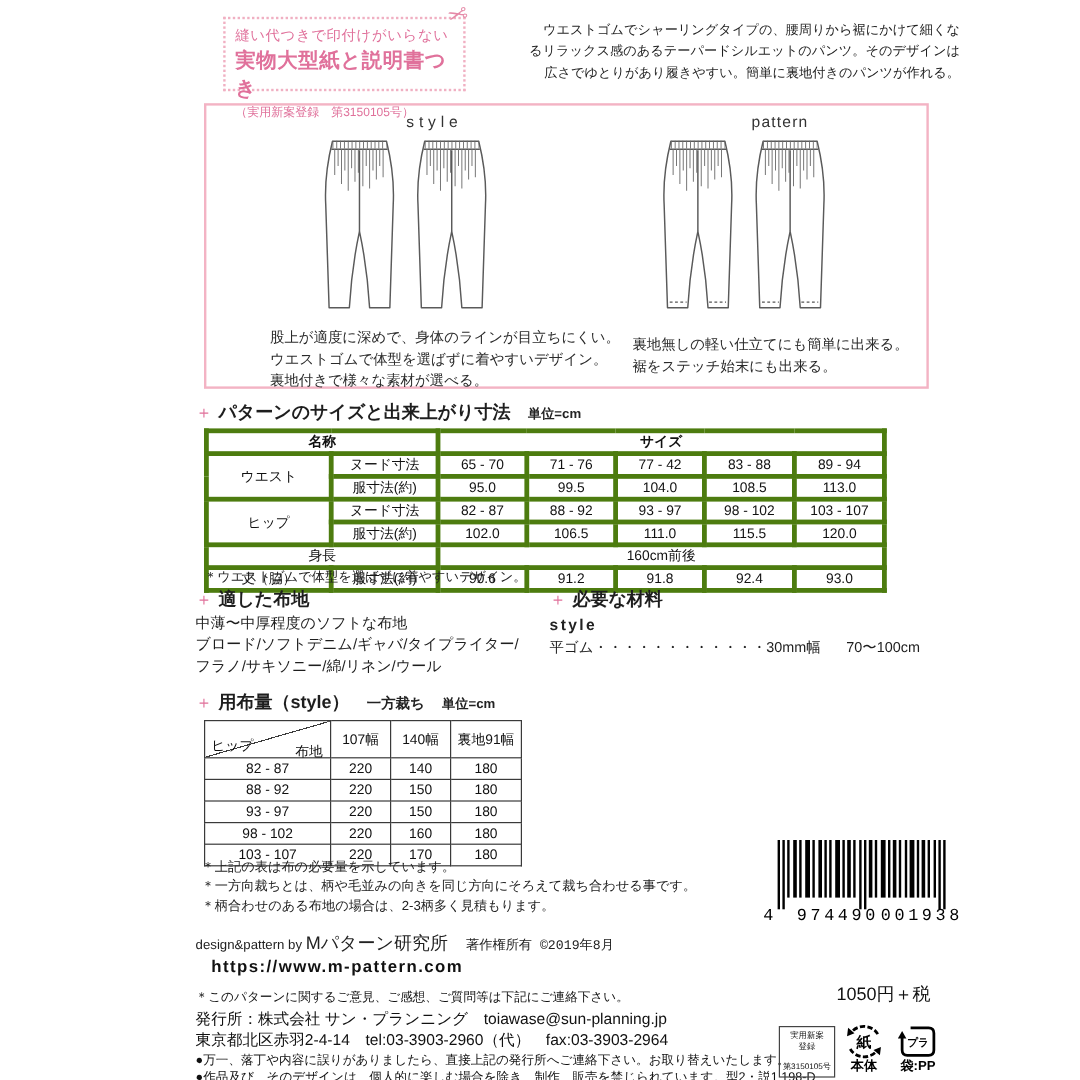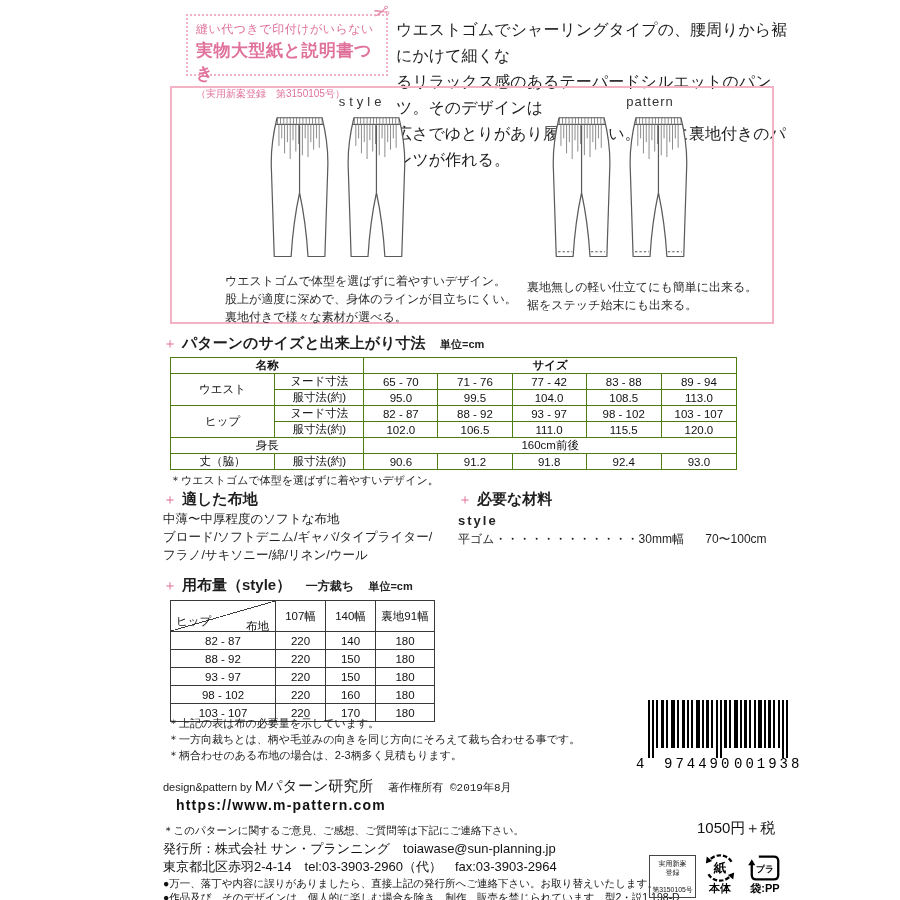--- a/index.html
+++ b/index.html
@@ -10,21 +10,21 @@
   
   .badge{left:186px;top:14px;width:202px;height:62px;border:2px dotted #f0b0c2;
          padding:3px 8px;box-sizing:border-box;color:#e0719b;text-align:left;}
   .badge .b1{font-size:12px;margin-top:2px;letter-spacing:.5px;}
   .badge .b2{font-size:17px;font-weight:bold;margin-top:1px;letter-spacing:.5px;}
   .badge .b3{font-size:10px;margin-top:2px;}
   .scissors{position:absolute;top:-16px;right:-4px;font-size:20px;color:#e58aa8;
             transform:rotate(-15deg) scaleX(-1);font-family:"DejaVu Sans",sans-serif;}
 
   
-  .intro{left:396px;top:17px;width:404px;font-size:16px;line-height:1.62;color:#1e1e1e;}
+  .intro{left:396px;top:17px;width:404px;font-size:11px;line-height:1.62;color:#1e1e1e;text-align:right;}
 
   
   .panel{left:170px;top:86px;width:604px;height:238px;border:2px solid #f3b3c4;box-sizing:border-box;}
   .illu-label{position:absolute;top:6px;font-size:13px;color:#333;text-align:center;width:120px;}
   .lab-style{left:130px;letter-spacing:4px;}
   .lab-arrange{left:418px;letter-spacing:1px;}
   .pants-pair{position:absolute;top:26px;}
   .pp-style{left:90px;}
   .pp-arrange{left:372px;}
   .pants-line{stroke:#5a5a5a;fill:none;stroke-width:1.3;stroke-linejoin:round;}
@@ -38,21 +38,21 @@
 
   
   .sec-title{font-size:15px;font-weight:bold;color:#1e1e1e;}
   .plus{color:#e0719b;font-weight:normal;margin-right:5px;font-size:14px;}
   .unit{font-size:11px;font-weight:bold;margin-left:10px;text-align:center;}
   .small-note{font-size:11px;color:#222;}
 
   
   table{border-collapse:collapse;table-layout:fixed;}
   .size-table{left:170px;top:357px;width:567px;}
-  .size-table td,.size-table th{border:1px solid #4d7c0f;font-size:11.5px;font-weight:normal;
+  .size-table td,.size-table th{border:4px solid #4d7c0f;font-size:11.5px;font-weight:normal;
         text-align:center;padding:0;height:15px;color:#111;}
   .size-table .hdr{font-weight:bold;}
   .usage-table{left:170px;top:600px;width:264px;}
   .usage-table td,.usage-table th{border:1px solid #3a3a3a;font-size:11.5px;font-weight:normal;
         text-align:center;padding:0;height:17px;color:#111;}
   .diag{position:relative;height:30px;background:
         linear-gradient(to bottom right,transparent 49.2%,#3a3a3a 49.2%,#3a3a3a 50.8%,transparent 50.8%);}
   .diag .dt{position:absolute;top:18px;right:6px;font-size:11.5px;}
   .diag .db{position:absolute;bottom:2px;left:5px;font-size:11.5px;}
 
@@ -134,22 +134,22 @@
       <use href="#pants-sym" x="0"></use>
       <use href="#pants-sym" x="82"></use>
     </svg>
 
     <svg class="pants-pair pp-arrange" viewBox="0 0 162 160" width="152" height="150">
       <use href="#pants-arr-sym" x="0"></use>
       <use href="#pants-arr-sym" x="82"></use>
     </svg>
 
     <div class="caption cap-style">
+      <div>股上が適度に深めで、身体のラインが目立ちにくい。</div>
       <div>ウエストゴムで体型を選ばずに着やすいデザイン。</div>
-      <div>股上が適度に深めで、身体のラインが目立ちにくい。</div>
       <div>裏地付きで様々な素材が選べる。</div>
     </div>
     <div class="caption cap-arrange">
       <div>裏地無しの軽い仕立てにも簡単に出来る。</div>
       <div>裾をステッチ始末にも出来る。</div>
     </div>
   </div>
 
   <div class="abs" style="left:163px;top:334px;">
     <span class="sec-title"><span class="plus">＋</span><span>パターンのサイズと出来上がり寸法</span></span>

